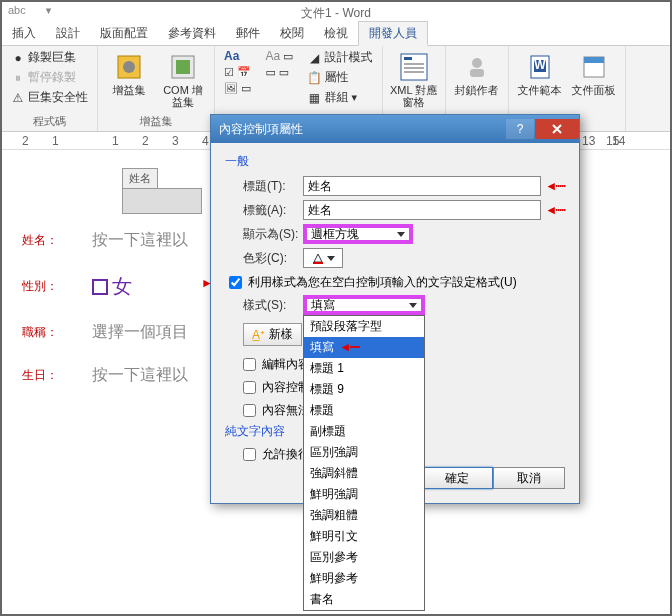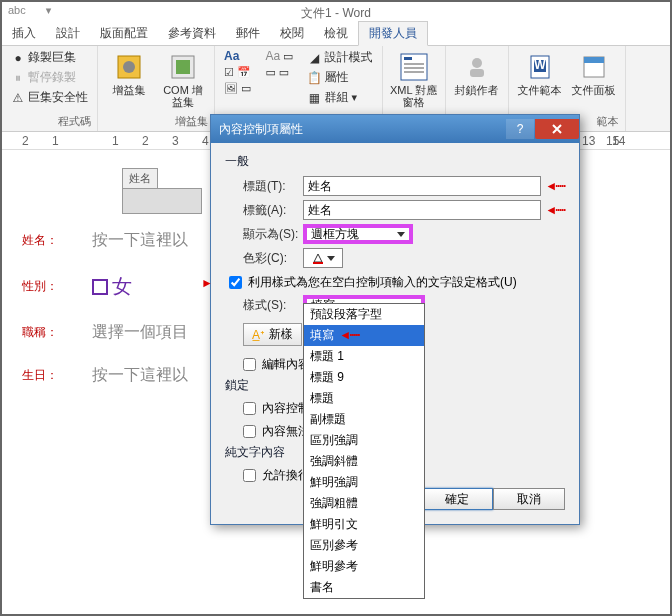--- a/index.html
+++ b/index.html
@@ -11,21 +11,21 @@
 .qat span { color: #888; font-size: 11px; }
 
 
 .tabs { height: 22px; background: #fff; display: flex; align-items: flex-end; border-bottom: 1px solid #ccc; }
 .tab { padding: 3px 10px; color: #444; cursor: pointer; }
 .tab.active { background: #f3f3f3; border: 1px solid #ccc; border-bottom: 1px solid #f3f3f3; margin-bottom: -1px; color: #2a579a; }
 
 
 .ribbon { height: 86px; background: #f3f3f3; border-bottom: 1px solid #ccc; display: flex; }
 .group { border-right: 1px solid #ddd; padding: 2px 6px 0 6px; display: flex; flex-direction: column; justify-content: space-between; }
-.group-label { text-align: right; color: #666; font-size: 11px; padding-bottom: 2px; }
+.group-label { text-align: center; color: #666; font-size: 11px; padding-bottom: 2px; }
 .group-body { display: flex; gap: 4px; align-items: flex-start; flex: 1; }
 .big-btn { display: flex; flex-direction: column; align-items: center; width: 50px; padding-top: 4px; cursor: pointer; }
 .big-btn .ic { width: 30px; height: 30px; display: flex; align-items: center; justify-content: center; }
 .big-btn .lbl { font-size: 11px; color: #333; text-align: center; line-height: 1.1; margin-top: 2px; }
 .small-stack { display: flex; flex-direction: column; gap: 1px; }
 .small-btn { display: flex; align-items: center; gap: 3px; padding: 1px 3px; font-size: 11px; color: #333; cursor: pointer; white-space: nowrap; }
 .small-btn .sic { width: 14px; height: 14px; display: inline-flex; align-items: center; justify-content: center; }
 
 
 .ruler { height: 18px; background: #fff; border-bottom: 1px solid #ddd; position: relative; font-size: 9px; color: #666; overflow: hidden; }
@@ -41,34 +41,34 @@
 .field-handle { position: absolute; top: -22px; left: 100px; border: 1px solid #999; background: #eee; padding: 2px 6px; font-size: 11px; color: #555; }
 .field-box { position: absolute; top: -2px; left: 100px; width: 80px; height: 26px; background: #ddd; border: 1px solid #999; }
 
 
 .dialog { position: absolute; top: 112px; left: 208px; width: 370px; background: #f0f0f0; border: 1px solid #4a7ab0; box-shadow: 3px 3px 10px rgba(0,0,0,.4); }
 .dlg-title { height: 28px; background: linear-gradient(#5c9ad6, #3c78b8); display: flex; align-items: center; justify-content: space-between; padding: 0 0 0 8px; color: #fff; font-size: 12px; }
 .dlg-title .btns { display: flex; }
 .dlg-title .tbtn { width: 28px; height: 20px; display: flex; align-items: center; justify-content: center; background: rgba(255,255,255,.15); margin-left: 1px; cursor: pointer; }
 .dlg-title .close { background: #c94030; width: 44px; border-radius: 0 0 2px 2px; }
 .dlg-body { padding: 10px 14px 14px 14px; }
-.sect { font-size: 12px; color: #0f172a; margin-bottom: 6px; }
+.sect { font-size: 12px; color: #1d4ed8; margin-bottom: 6px; }
 .row { display: flex; align-items: center; margin: 4px 0 4px 18px; position: relative; }
 .row .rlab { width: 60px; color: #333; }
 .row input[type=text] { flex: 1; height: 20px; border: 1px solid #888; padding: 0 4px; background: #fff; }
 .row select, .combo { height: 20px; border: 4px solid #d946ef; background: #fff; padding: 0 4px; }
 .combo { width: 110px; display: flex; align-items: center; justify-content: space-between; cursor: pointer; }
 .caret { width: 0; height: 0; border-left: 4px solid transparent; border-right: 4px solid transparent; border-top: 5px solid #333; }
 .arrow-red { color: #d00; font-weight: bold; letter-spacing: -2px; margin-left: 4px; }
 .colorbtn { width: 40px; height: 20px; border: 1px solid #888; background: #fff; display: flex; align-items: center; justify-content: center; gap: 2px; cursor: pointer; }
 .chk { display: flex; align-items: center; gap: 6px; margin: 6px 0 4px 4px; }
 .chk input { width: 13px; height: 13px; }
 .red-ptr { position: absolute; left: -28px; color: #d00; font-weight: bold; }
 .newstyle { margin: 4px 0 4px 18px; display: inline-flex; align-items: center; border: 1px solid #999; background: linear-gradient(#fff,#e6e6e6); padding: 2px 8px; cursor: pointer; gap: 4px; }
-.dropdown-list { position: absolute; top: 8px; left: 0; width: 122px; background: #fff; border: 1px solid #666; z-index: 10; max-height: 300px; }
+.dropdown-list { position: absolute; top: 20px; left: 0; width: 122px; background: #fff; border: 1px solid #666; z-index: 10; max-height: 300px; }
 .dropdown-list .opt { padding: 2px 6px; cursor: pointer; white-space: nowrap; }
 .dropdown-list .opt.sel { background: #2a70d6; color: #fff; }
 .dlg-buttons { display: flex; justify-content: flex-end; gap: 0; margin-top: 0; }
 .dlg-buttons button { width: 72px; height: 22px; border: 1px solid #888; background: linear-gradient(#fff,#e4e4e4); cursor: pointer; }
 .dlg-buttons .ok { border: 1px solid #3c78b8; box-shadow: 0 0 2px #3c78b8; }
 
 svg { display: block; }
 </style>
 </head>
 <body>
@@ -333,21 +333,20 @@
     <div class="newstyle">
       <span style="color:#f0a000">A̲ᐩ</span>
       <span>新樣</span>
     </div>
 
     <div class="chk" style="margin-left:18px">
       <input type="checkbox" style="">
       <span>編輯內容時</span>
     </div>
 
-    <div class="sect">鎖定</div>
     <div class="chk" style="margin-left:18px">
       <input type="checkbox" style="">
       <span>內容控制項</span>
     </div>
     <div class="chk" style="margin-left:18px">
       <input type="checkbox" style="">
       <span>內容無法編</span>
     </div>
 
     <div class="sect">純文字內容</div>

